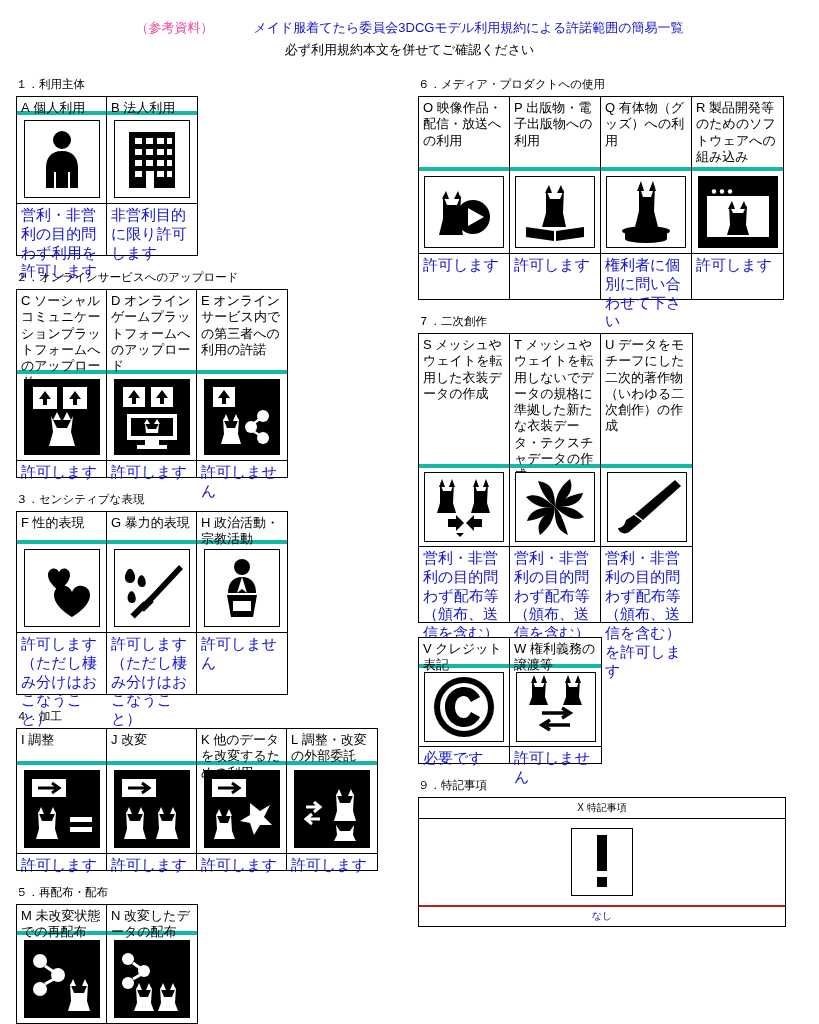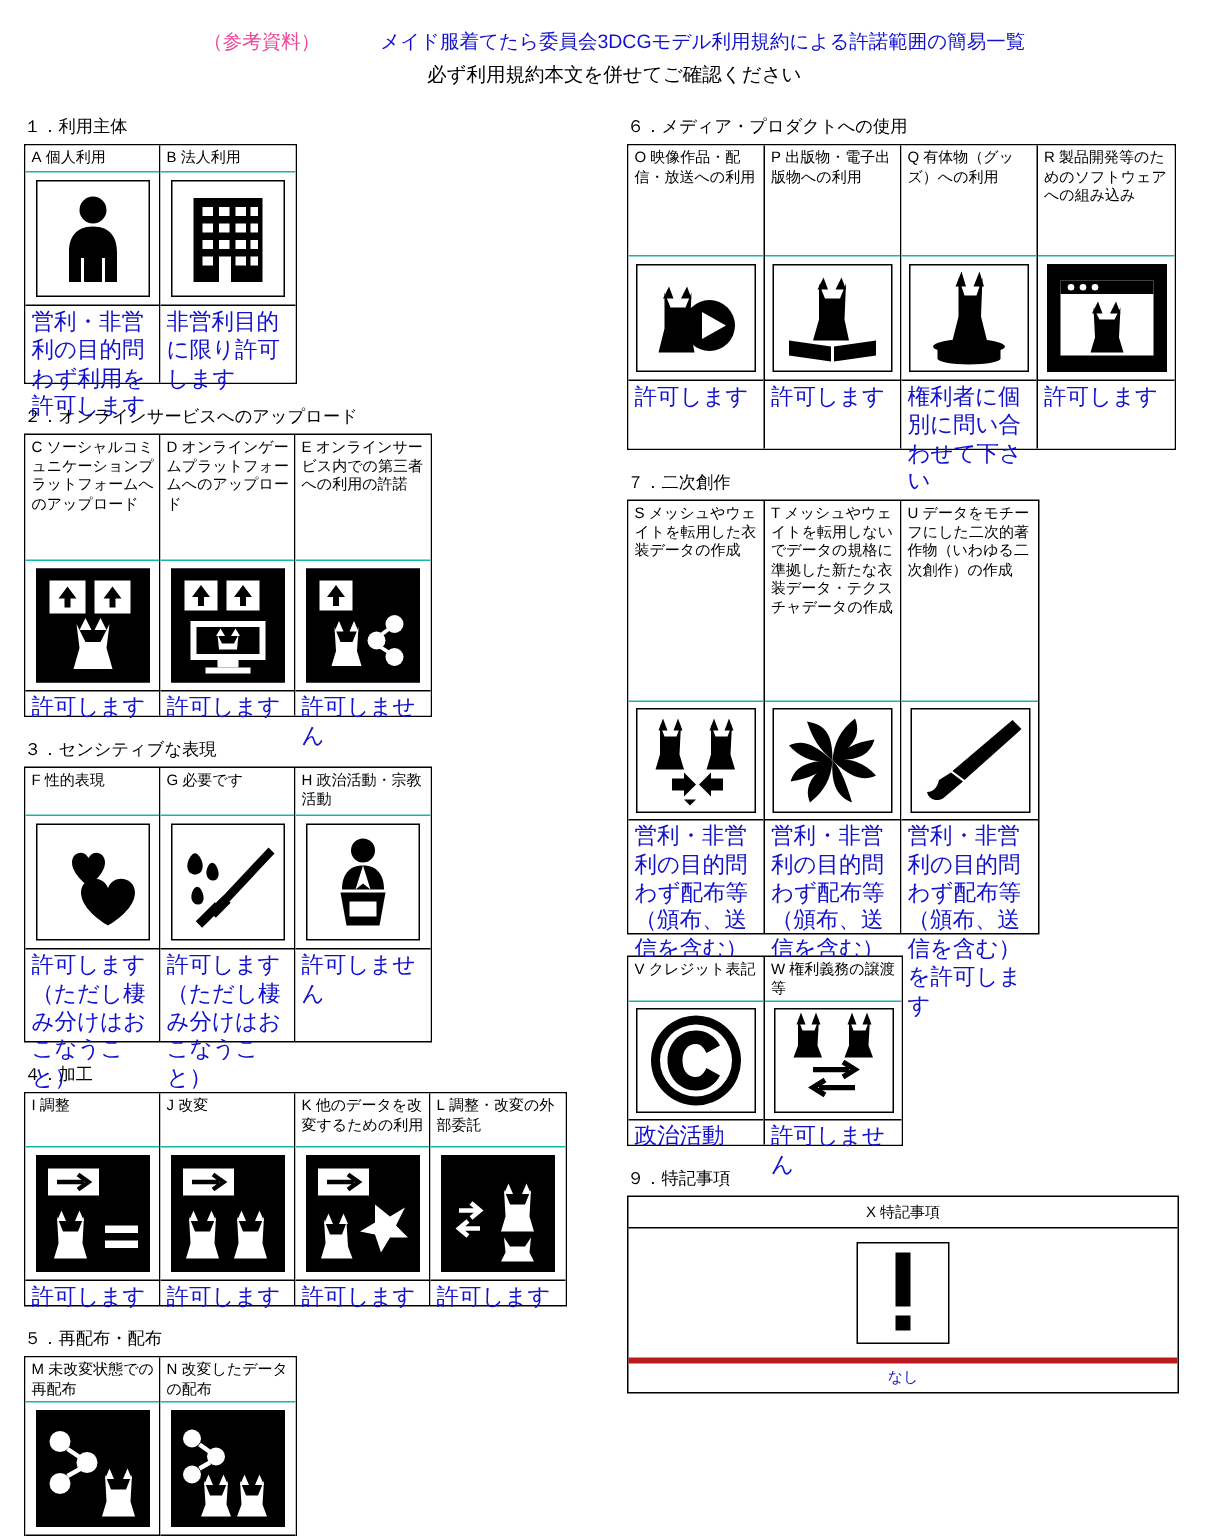--- a/index.html
+++ b/index.html
@@ -63,25 +63,25 @@
   }
   .card {
     border-right: 1px solid #000;
     box-sizing: border-box;
     display: flex;
     flex-direction: column;
     background: #fff;
   }
   .card:last-child { border-right: none; }
   .card .cap {
-    font-size: 10px;
+    font-size: 13px;
     line-height: 1.25;
     padding: 3px 3px 3px 4px;
     color: #000;
-    border-bottom: 1px solid #14b8a6;
+    border-bottom: 4px solid #14b8a6;
     box-sizing: border-box;
   }
   .card .art {
     box-sizing: border-box;
     display: flex;
     align-items: center;
     justify-content: center;
     padding: 4px;
   }
   .card .perm {
@@ -160,21 +160,21 @@
   .s9wrap .art {
     height: 86px;
     display: flex;
     align-items: center;
     justify-content: center;
   }
   .s9wrap .perm {
     font-size: 10px;
     color: #1111cc;
     text-align: center;
-    border-top: 4px solid #b91c1c;
+    border-top: 2px solid #b91c1c;
     padding: 2px 0 3px 0;
   }
 </style>
 </head>
 <body>
 
 <div class="page">
 
   <div class="header">
     <div class="line1"><span class="blk">（参考資料）</span><span class="blue">メイド服着てたら委員会3DCGモデル利用規約による許諾範囲の簡易一覧</span></div>
@@ -313,21 +313,21 @@
                 <svg width="68" height="66" viewBox="0 0 68 66">
                   <path d="M20 20 C20 13 28 11 31 17 C34 11 42 13 42 20 C42 28 31 36 31 36 C31 36 20 28 20 20 Z" fill="#000"></path>
                   <path d="M26 40 C26 30 40 27 44 37 C48 27 62 30 62 40 C62 52 44 62 44 62 C44 62 26 52 26 40 Z" fill="#000"></path>
                 </svg>
               </div>
             </div>
             <div class="perm">許可します（ただし棲み分けはおこなうこと）</div>
           </div>
 
           <div class="card">
-            <div class="cap"><span>G</span>&nbsp;<span>必要です</span></div>
+            <div class="cap"><span>G</span>&nbsp;<span>暴力的表現</span></div>
             <div class="art">
               <div class="iconbox" style="width:76px;height:78px;">
                 <svg width="70" height="66" viewBox="0 0 70 66">
                   <path d="M10 16 C6 22 8 28 13 28 C18 28 20 22 16 16 C14 13 12 13 10 16 Z" fill="#000"></path>
                   <path d="M22 22 C19 27 21 32 25 32 C29 32 30 27 27 22 C25.5 19.5 23.5 19.5 22 22 Z" fill="#000"></path>
                   <path d="M12 38 C9 43 11 48 15 48 C19 48 20 43 17 38 C15.5 35.5 13.5 35.5 12 38 Z" fill="#000"></path>
                   <path d="M62 10 L66 14 L36 46 L28 50 L32 42 Z" fill="#000"></path>
                   <rect x="22" y="46" width="14" height="7" transform="rotate(-45 29 49)" fill="#000"></rect>
                   <rect x="13" y="52" width="18" height="6" transform="rotate(-45 22 55)" fill="#000"></rect>
                 </svg>
@@ -618,21 +618,21 @@
             <div class="cap"><span>V</span>&nbsp;<span>クレジット表記</span></div>
             <div class="art">
               <div class="iconbox" style="width:80px;height:70px;">
                 <svg width="66" height="66" viewBox="0 0 66 66">
                   <circle cx="33" cy="33" r="30" fill="#000"></circle>
                   <circle cx="33" cy="33" r="24" fill="#fff"></circle>
                   <path d="M33 13 C22 13 14 22 14 33 C14 44 22 53 33 53 C40 53 46 49 49 43 L40 38 C38 42 36 44 33 44 C27 44 24 39 24 33 C24 27 27 22 33 22 C36 22 38 24 40 28 L49 23 C46 17 40 13 33 13 Z" fill="#000"></path>
                 </svg>
               </div>
             </div>
-            <div class="perm">政治活動</div>
+            <div class="perm">必要です</div>
           </div>
 
           <div class="card">
             <div class="cap"><span>W</span>&nbsp;<span>権利義務の譲渡等</span></div>
             <div class="art">
               <div class="iconbox" style="width:80px;height:70px;">
                 <svg width="76" height="64" viewBox="0 0 76 64">
                   <path d="M14 4 L17 12 L25 12 L28 4 L27 22 L30 30 L11 30 L14 22 Z" fill="#000"></path>
                   <path d="M16 0 L19 8 L13 8 Z M26 0 L29 8 L23 8 Z" fill="#000"></path>
                   <path d="M48 4 L51 12 L59 12 L62 4 L61 22 L64 30 L45 30 L48 22 Z" fill="#000"></path>

